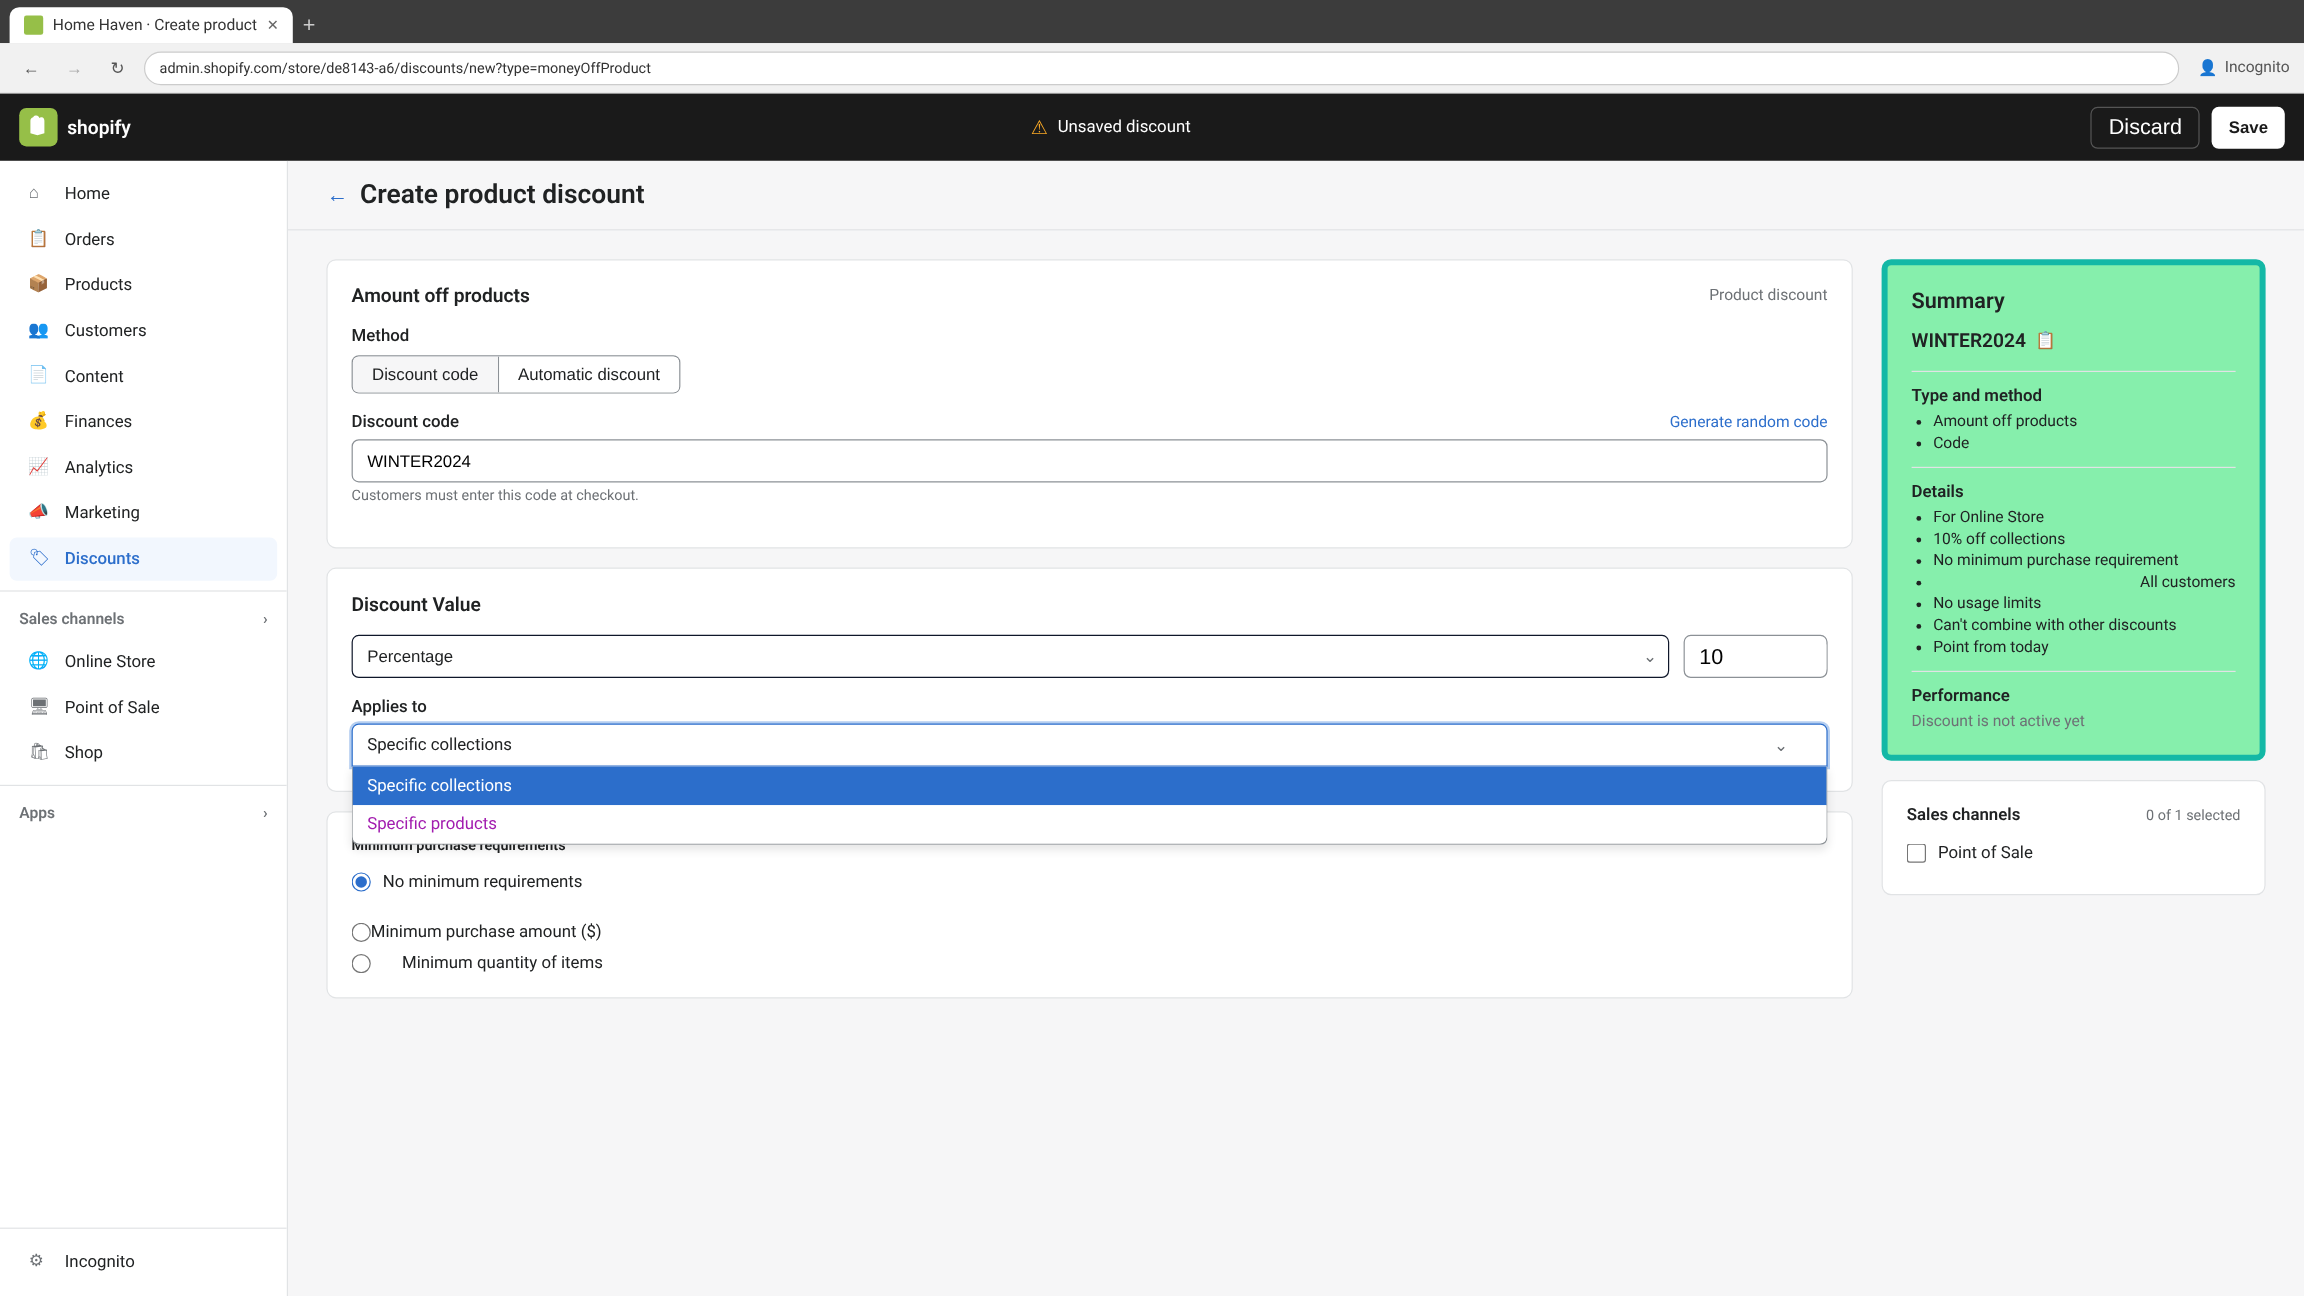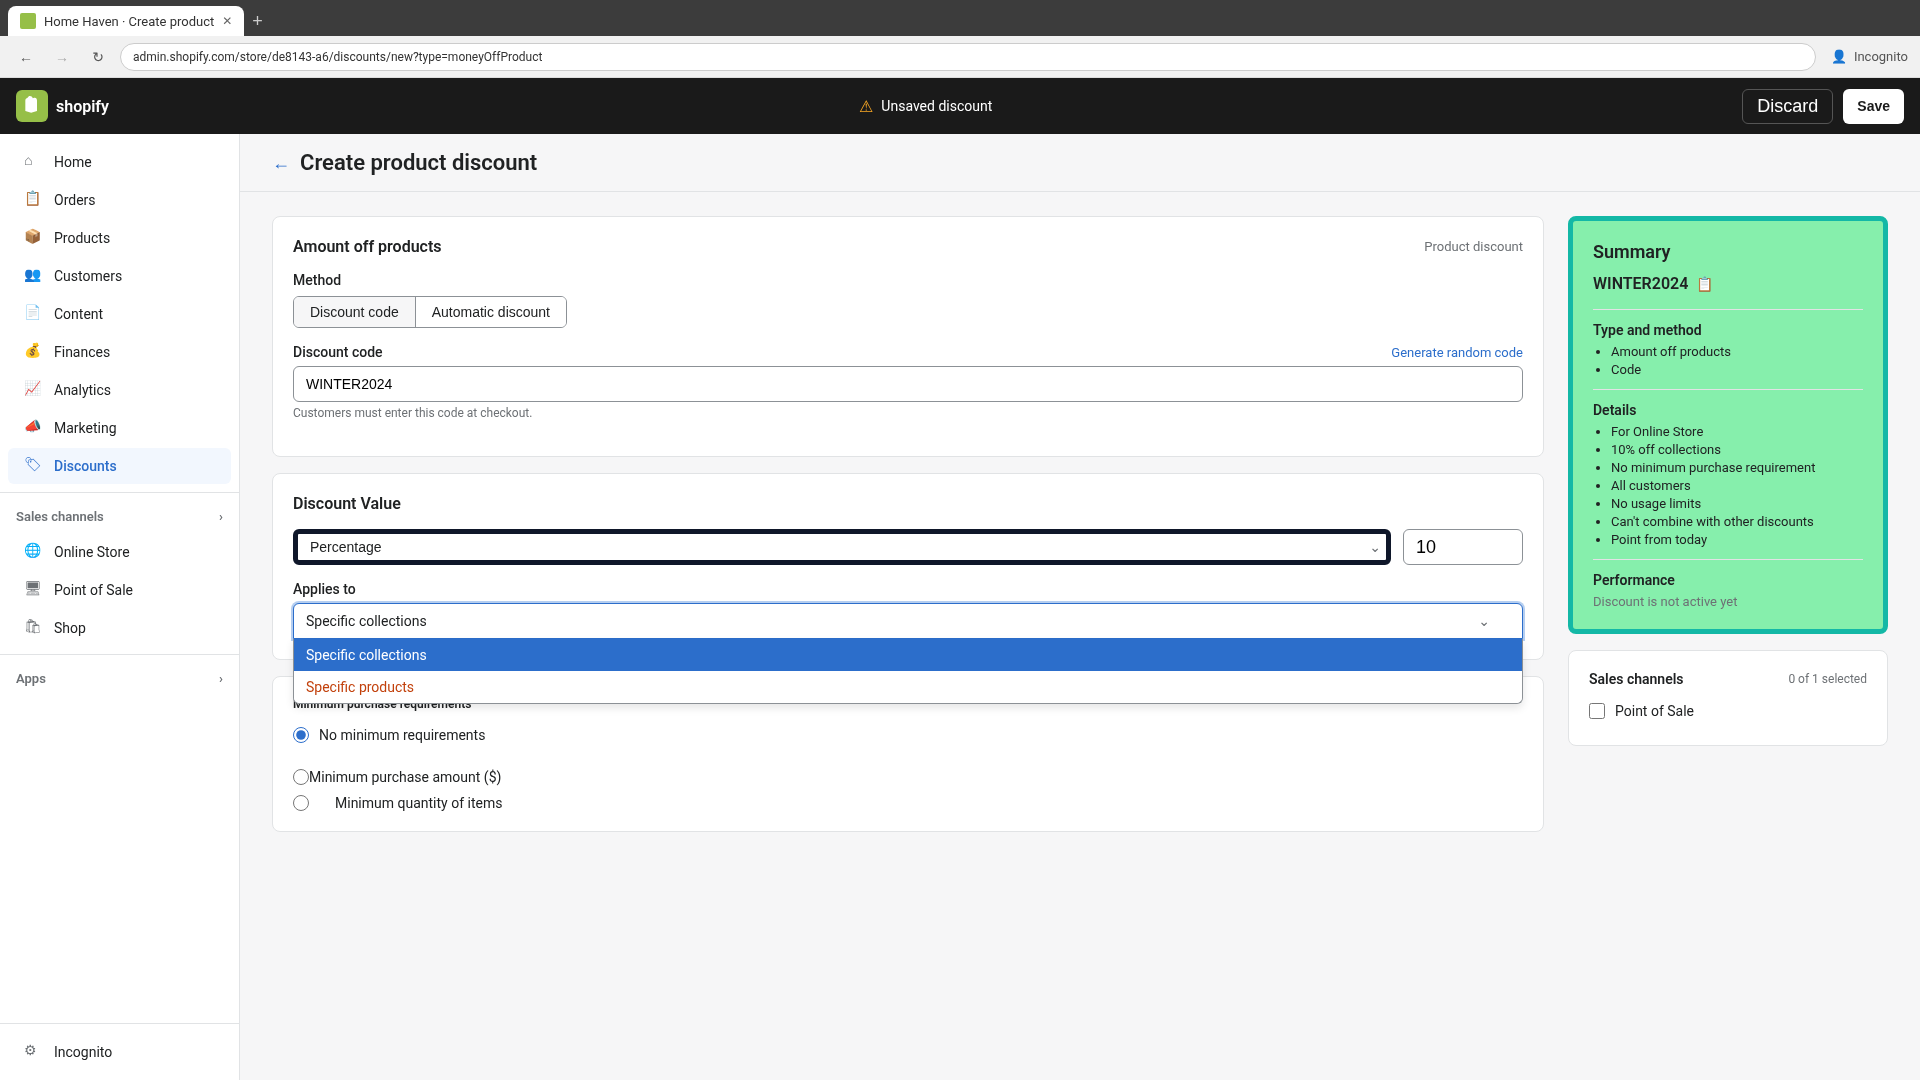--- a/index.html
+++ b/index.html
@@ -159,21 +159,21 @@
             <input type="text" style="width: 100%; height: 36px; border: 1px solid rgb(140, 145, 150); border-radius: 6px; padding: 0px 12px; font-size: 14px; outline: none;" value="WINTER2024">
             <p style="font-size:12px;color:#6d7175;margin-top:4px;">Customers must enter this code at checkout.</p>
           </div>
         </div>
 
         <div style="background:#fff;border:1px solid #e1e3e5;border-radius:8px;padding:20px;">
           <h2 style="font-size:16px;font-weight:600;margin-bottom:16px;">Discount Value</h2>
 
           <div style="display:flex;gap:12px;margin-bottom:16px;">
             <div style="flex:1;position:relative;">
-              <select style="width:100%;height:36px;border:5px solid #0f172a;border-radius:6px;padding:0 32px 0 12px;font-size:14px;color:#202223;appearance:none;background:#fff;cursor:pointer;outline:none;">
+              <select style="width:100%;height:36px;border:1px solid #0f172a;border-radius:6px;padding:0 32px 0 12px;font-size:14px;color:#202223;appearance:none;background:#fff;cursor:pointer;outline:none;">
                 <option>Percentage</option>
                 <option>Fixed amount</option>
               </select>
               <span style="position:absolute;right:10px;top:50%;transform:translateY(-50%);pointer-events:none;color:#6d7175;">⌄</span>
             </div>
             <div style="width:120px;display:flex;align-items:center;height:36px;border:1px solid #8c9196;border-radius:6px;overflow:hidden;">
               <input type="text" value="10" style="border: none; outline: none; padding: 0px 12px; font-size: 18px; flex: 1 1 0%;">
 
             </div>
           </div>
@@ -182,21 +182,21 @@
             <label style="font-size:14px;font-weight:500;display:block;margin-bottom:6px;">Applies to</label>
             <div style="position:relative;">
               <div style="width:100%;height:36px;border:1px solid #2c6ecb;border-radius:6px 6px 0 0;padding:0 32px 0 12px;font-size:14px;color:#202223;background:#fff;display:flex;align-items:center;cursor:pointer;box-shadow:0 0 0 2px #b5cef0;">
                 <span style="flex:1;">Specific collections</span>
                 <span style="color:#6d7175;">⌄</span>
               </div>
               <div style="position:absolute;top:100%;left:0;right:0;background:#fff;border:1px solid #8c9196;border-top:none;border-radius:0 0 6px 6px;z-index:100;box-shadow:0 4px 8px rgba(0,0,0,0.1);">
                 <div style="padding:8px 12px;cursor:pointer;font-size:14px;color:#fff;background:#2c6ecb;">
                   <span>Specific collections</span>
                 </div>
-                <div style="padding:8px 12px;cursor:pointer;font-size:14px;color:#c2410c;background:#fff;border-radius:0 0 6px 6px;">
+                <div style="padding:8px 12px;cursor:pointer;font-size:14px;color:#a21caf;background:#fff;border-radius:0 0 6px 6px;">
                   <span>Specific products</span>
                 </div>
               </div>
             </div>
           </div>
         </div>
 
         <div style="background:#fff;border:1px solid #e1e3e5;border-radius:8px;padding:20px;">
           <h2 style="font-size:12px;font-weight:600;margin-bottom:16px;">Minimum purchase requirements</h2>
           <div style="display:flex;flex-direction:column;gap:10px;">
@@ -238,21 +238,21 @@
           </div>
 
           <div style="height:1px;background:#e1e3e5;margin:12px 0;"></div>
 
           <div style="margin-bottom:12px;">
             <p style="font-size:14px;font-weight:600;margin-bottom:6px;">Details</p>
             <ul style="list-style:disc;padding-left:18px;">
               <li style="font-size:13px;margin-bottom:3px;">For Online Store</li>
               <li style="font-size:13px;margin-bottom:3px;">10% off collections</li>
               <li style="font-size:13px;margin-bottom:3px;">No minimum purchase requirement</li>
-              <li style="font-size:13px;margin-bottom:3px;">All customers</li>
+              <li style="font-size:13px;margin-bottom:3px;text-align:right;">All customers</li>
               <li style="font-size:13px;margin-bottom:3px;">No usage limits</li>
               <li style="font-size:13px;margin-bottom:3px;">Can't combine with other discounts</li>
               <li style="font-size:13px;margin-bottom:3px;">Point from today</li>
             </ul>
           </div>
 
           <div style="height:1px;background:#e1e3e5;margin:12px 0;"></div>
 
           <div style="margin-bottom:0;">
             <p style="font-size:14px;font-weight:600;margin-bottom:6px;">Performance</p>

